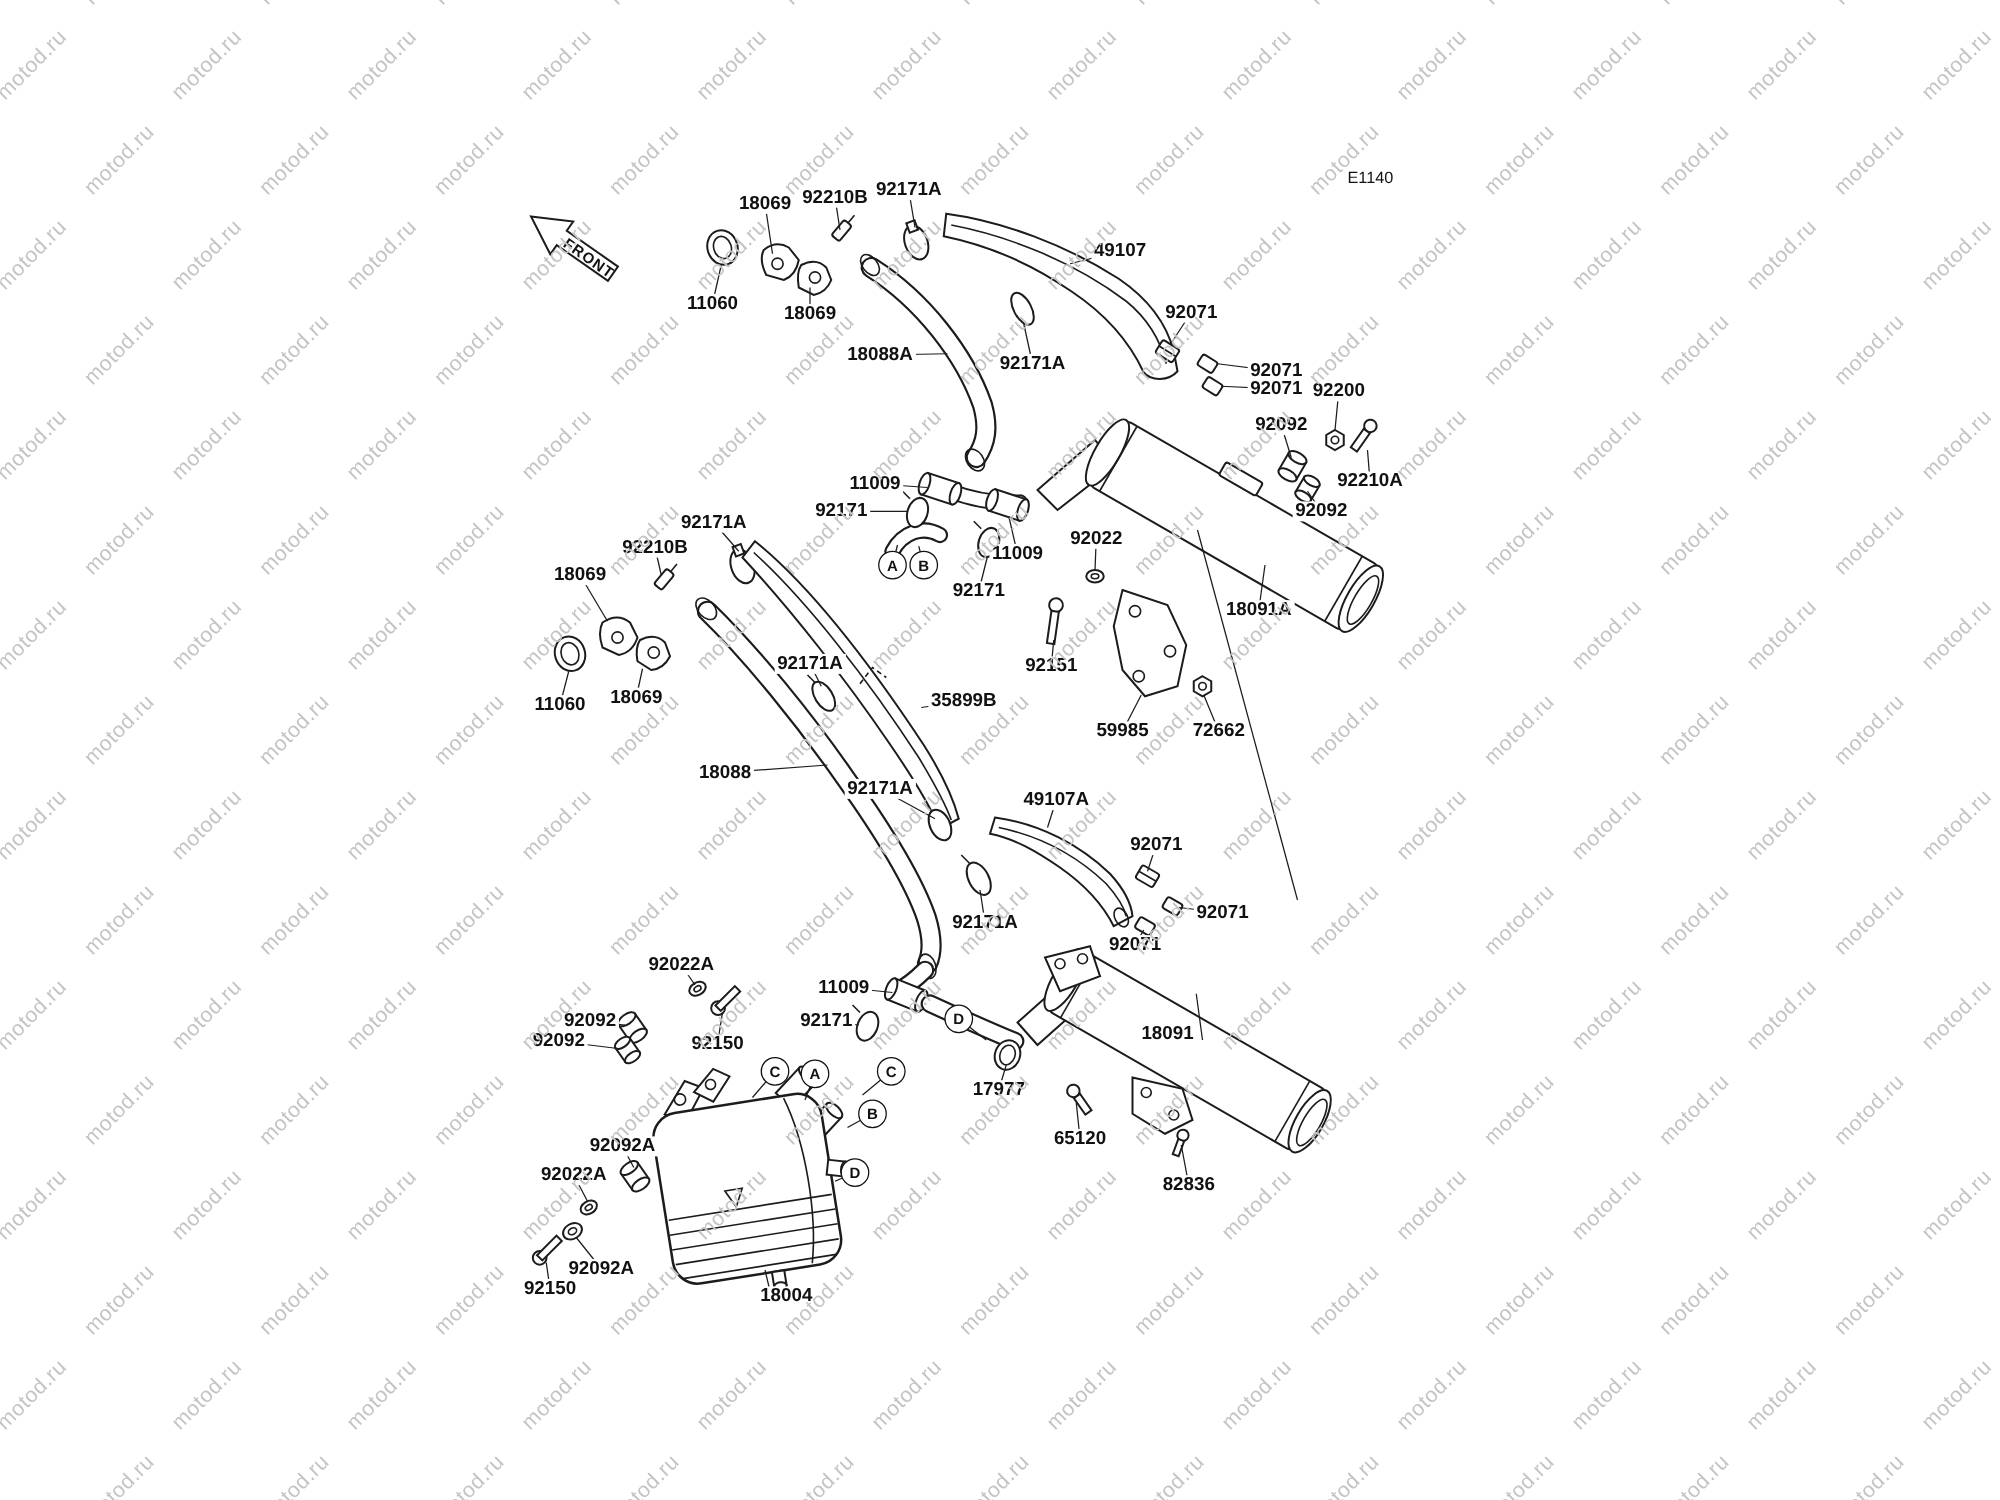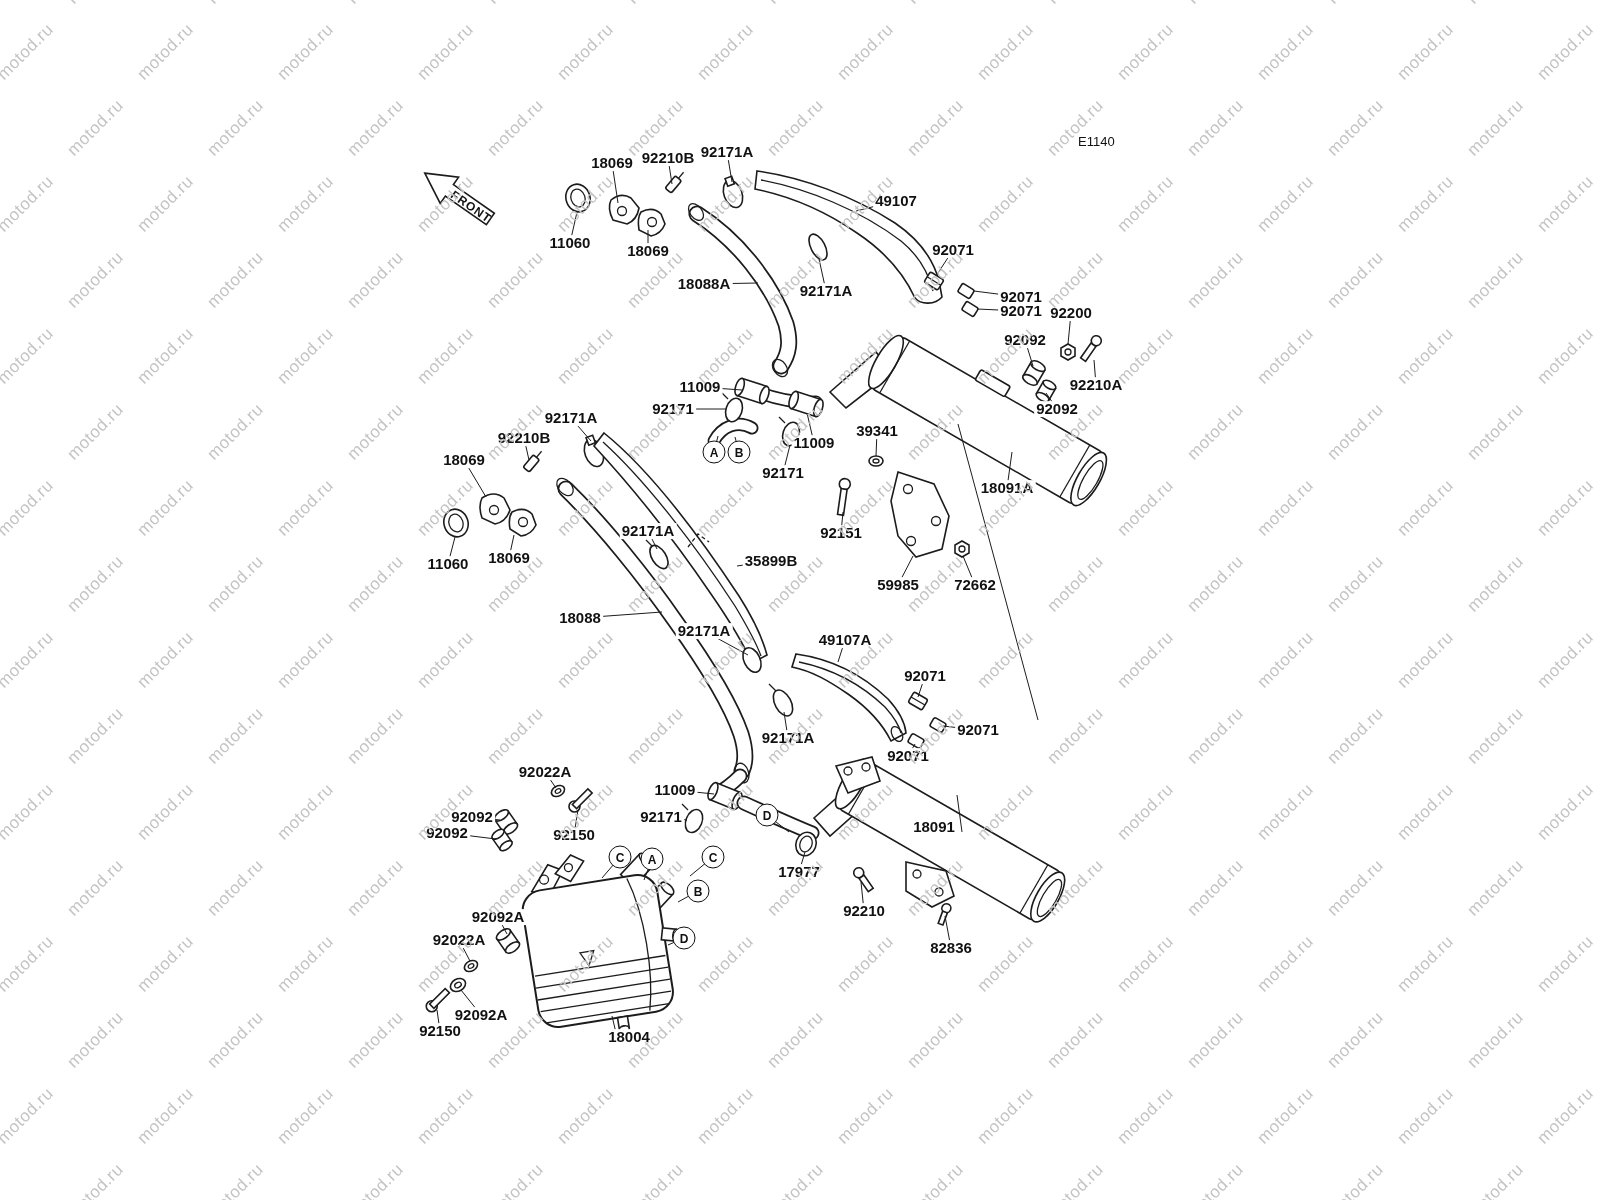--- a/index.html
+++ b/index.html
@@ -409,21 +409,21 @@
       <div class="part-label" style="left: 953px; top: 250px;">92071</div>
       <div class="part-label" style="left: 1021px; top: 297px;">92071</div>
       <div class="part-label" style="left: 1021px; top: 311px;">92071</div>
       <div class="part-label" style="left: 1071px; top: 313px;">92200</div>
       <div class="part-label" style="left: 1025px; top: 340px;">92092</div>
       <div class="part-label" style="left: 1096px; top: 385px;">92210A</div>
       <div class="part-label" style="left: 1057px; top: 409px;">92092</div>
       <div class="part-label" style="left: 700px; top: 387px;">11009</div>
       <div class="part-label" style="left: 673px; top: 409px;">92171</div>
       <div class="part-label" style="left: 814px; top: 443px;">11009</div>
-      <div class="part-label" style="left: 877px; top: 431px;">39341</div>
+      <div class="part-label" style="left: 877px; top: 431px;">92022</div>
       <div class="part-label" style="left: 783px; top: 473px;">92171</div>
       <div class="part-label" style="left: 571px; top: 418px;">92171A</div>
       <div class="part-label" style="left: 524px; top: 438px;">92210B</div>
       <div class="part-label" style="left: 464px; top: 460px;">18069</div>
       <div class="part-label" style="left: 1007px; top: 488px;">18091A</div>
       <div class="part-label" style="left: 841px; top: 533px;">92151</div>
       <div class="part-label" style="left: 448px; top: 564px;">11060</div>
       <div class="part-label" style="left: 509px; top: 558px;">18069</div>
       <div class="part-label" style="left: 648px; top: 531px;">92171A</div>
       <div class="part-label" style="left: 771px; top: 561px;">35899B</div>
@@ -439,21 +439,21 @@
       <div class="part-label" style="left: 545px; top: 772px;">92022A</div>
       <div class="part-label" style="left: 675px; top: 790px;">11009</div>
       <div class="part-label" style="left: 661px; top: 817px;">92171</div>
       <div class="part-label" style="left: 934px; top: 795px; margin-top: 32px;">18091</div>
       <div class="part-label" style="left: 472px; top: 817px;">92092</div>
       <div class="part-label" style="left: 447px; top: 833px;">92092</div>
       <div class="part-label" style="left: 574px; top: 835px;">92150</div>
       <div class="part-label" style="left: 799px; top: 872px;">17977</div>
       <div class="part-label" style="left: 498px; top: 917px;">92092A</div>
       <div class="part-label" style="left: 459px; top: 940px;">92022A</div>
-      <div class="part-label" style="left: 864px; top: 911px;">92210</div>
+      <div class="part-label" style="left: 864px; top: 911px;">65120</div>
       <div class="part-label" style="left: 951px; top: 948px;">82836</div>
       <div class="part-label" style="left: 481px; top: 1015px;">92092A</div>
       <div class="part-label" style="left: 440px; top: 1031px;">92150</div>
       <div class="part-label" style="left: 617px; top: 1037px; margin-left: 12px;">18004</div>
       <div class="callout" style="left: 714px; top: 452px;">A</div>
       <div class="callout" style="left: 739px; top: 452px;">B</div>
       <div class="callout" style="left: 620px; top: 857px;">C</div>
       <div class="callout" style="left: 652px; top: 859px;">A</div>
       <div class="callout" style="left: 713px; top: 857px;">C</div>
       <div class="callout" style="left: 698px; top: 891px;">B</div>

